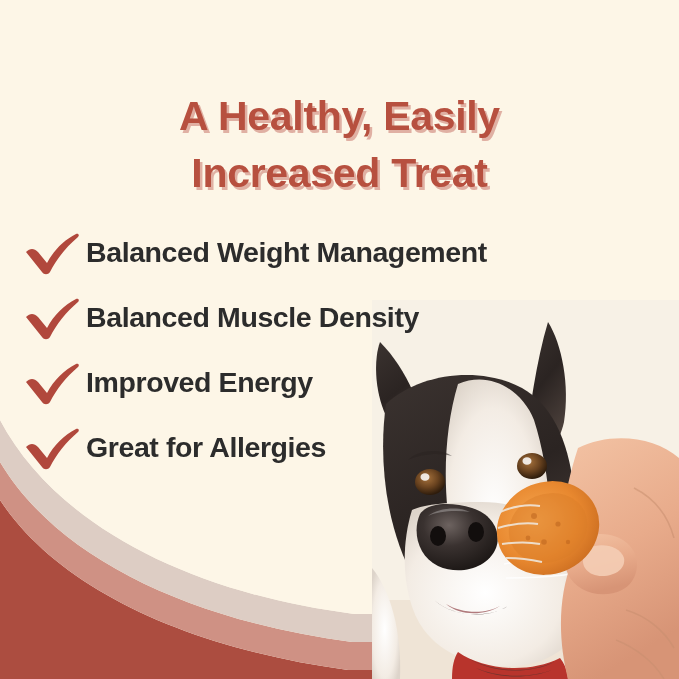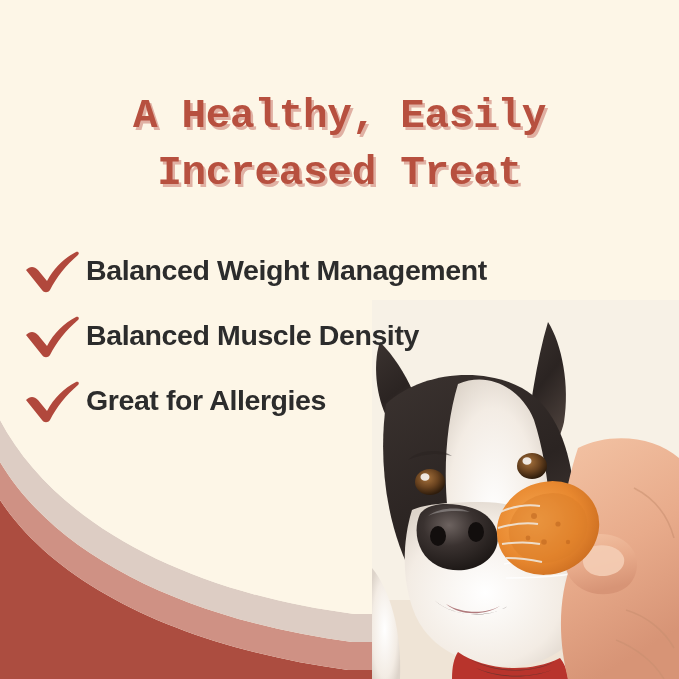--- a/index.html
+++ b/index.html
@@ -34,34 +34,34 @@
     position: absolute;
     top: 88px;
     left: 0;
     width: 679px;
     text-align: center;
     z-index: 6;
     pointer-events: none;
   }
   .headline-line {
     display: block;
-    font-family: Liberation Mono, monospace;
+    font-family: Liberation Sans, sans-serif;
     font-size: 41px;
     font-weight: bold;
     letter-spacing: -0.3px;
     line-height: 57px;
     color: #b7503f;
     text-shadow: 2.5px 2.5px 0 rgba(213,152,140,0.75);
     white-space: nowrap;
   }
 
   
   .benefits {
     position: absolute;
-    top: 238px;
+    top: 220px;
     left: 24px;
     width: 620px;
     z-index: 6;
   }
   .benefit-row {
     position: relative;
     height: 65px;
     display: flex;
     align-items: center;
   }
@@ -285,20 +285,27 @@
     </div>
 
     <div class="benefit-row">
       <svg class="check-icon" viewBox="0 0 58 46">
         <path fill="#b1483c" d="M2,22 C6,18 10,18 14,22 L23,33 C30,20 40,10 52,4
                  C54,3 56,5 54,7 C42,17 32,30 26,42 C24,45 20,45 18,42 Z"></path>
       </svg>
       <span class="benefit-label">Balanced Muscle Density</span>
     </div>
 
+    <div class="benefit-row">
+      <svg class="check-icon" viewBox="0 0 58 46">
+        <path fill="#b1483c" d="M2,22 C6,18 10,18 14,22 L23,33 C30,20 40,10 52,4
+                 C54,3 56,5 54,7 C42,17 32,30 26,42 C24,45 20,45 18,42 Z"></path>
+      </svg>
+      <span class="benefit-label">Improved Energy</span>
+    </div>
 
     <div class="benefit-row">
       <svg class="check-icon" viewBox="0 0 58 46">
         <path fill="#b1483c" d="M2,22 C6,18 10,18 14,22 L23,33 C30,20 40,10 52,4
                  C54,3 56,5 54,7 C42,17 32,30 26,42 C24,45 20,45 18,42 Z"></path>
       </svg>
       <span class="benefit-label">Great for Allergies</span>
     </div>
 
 

